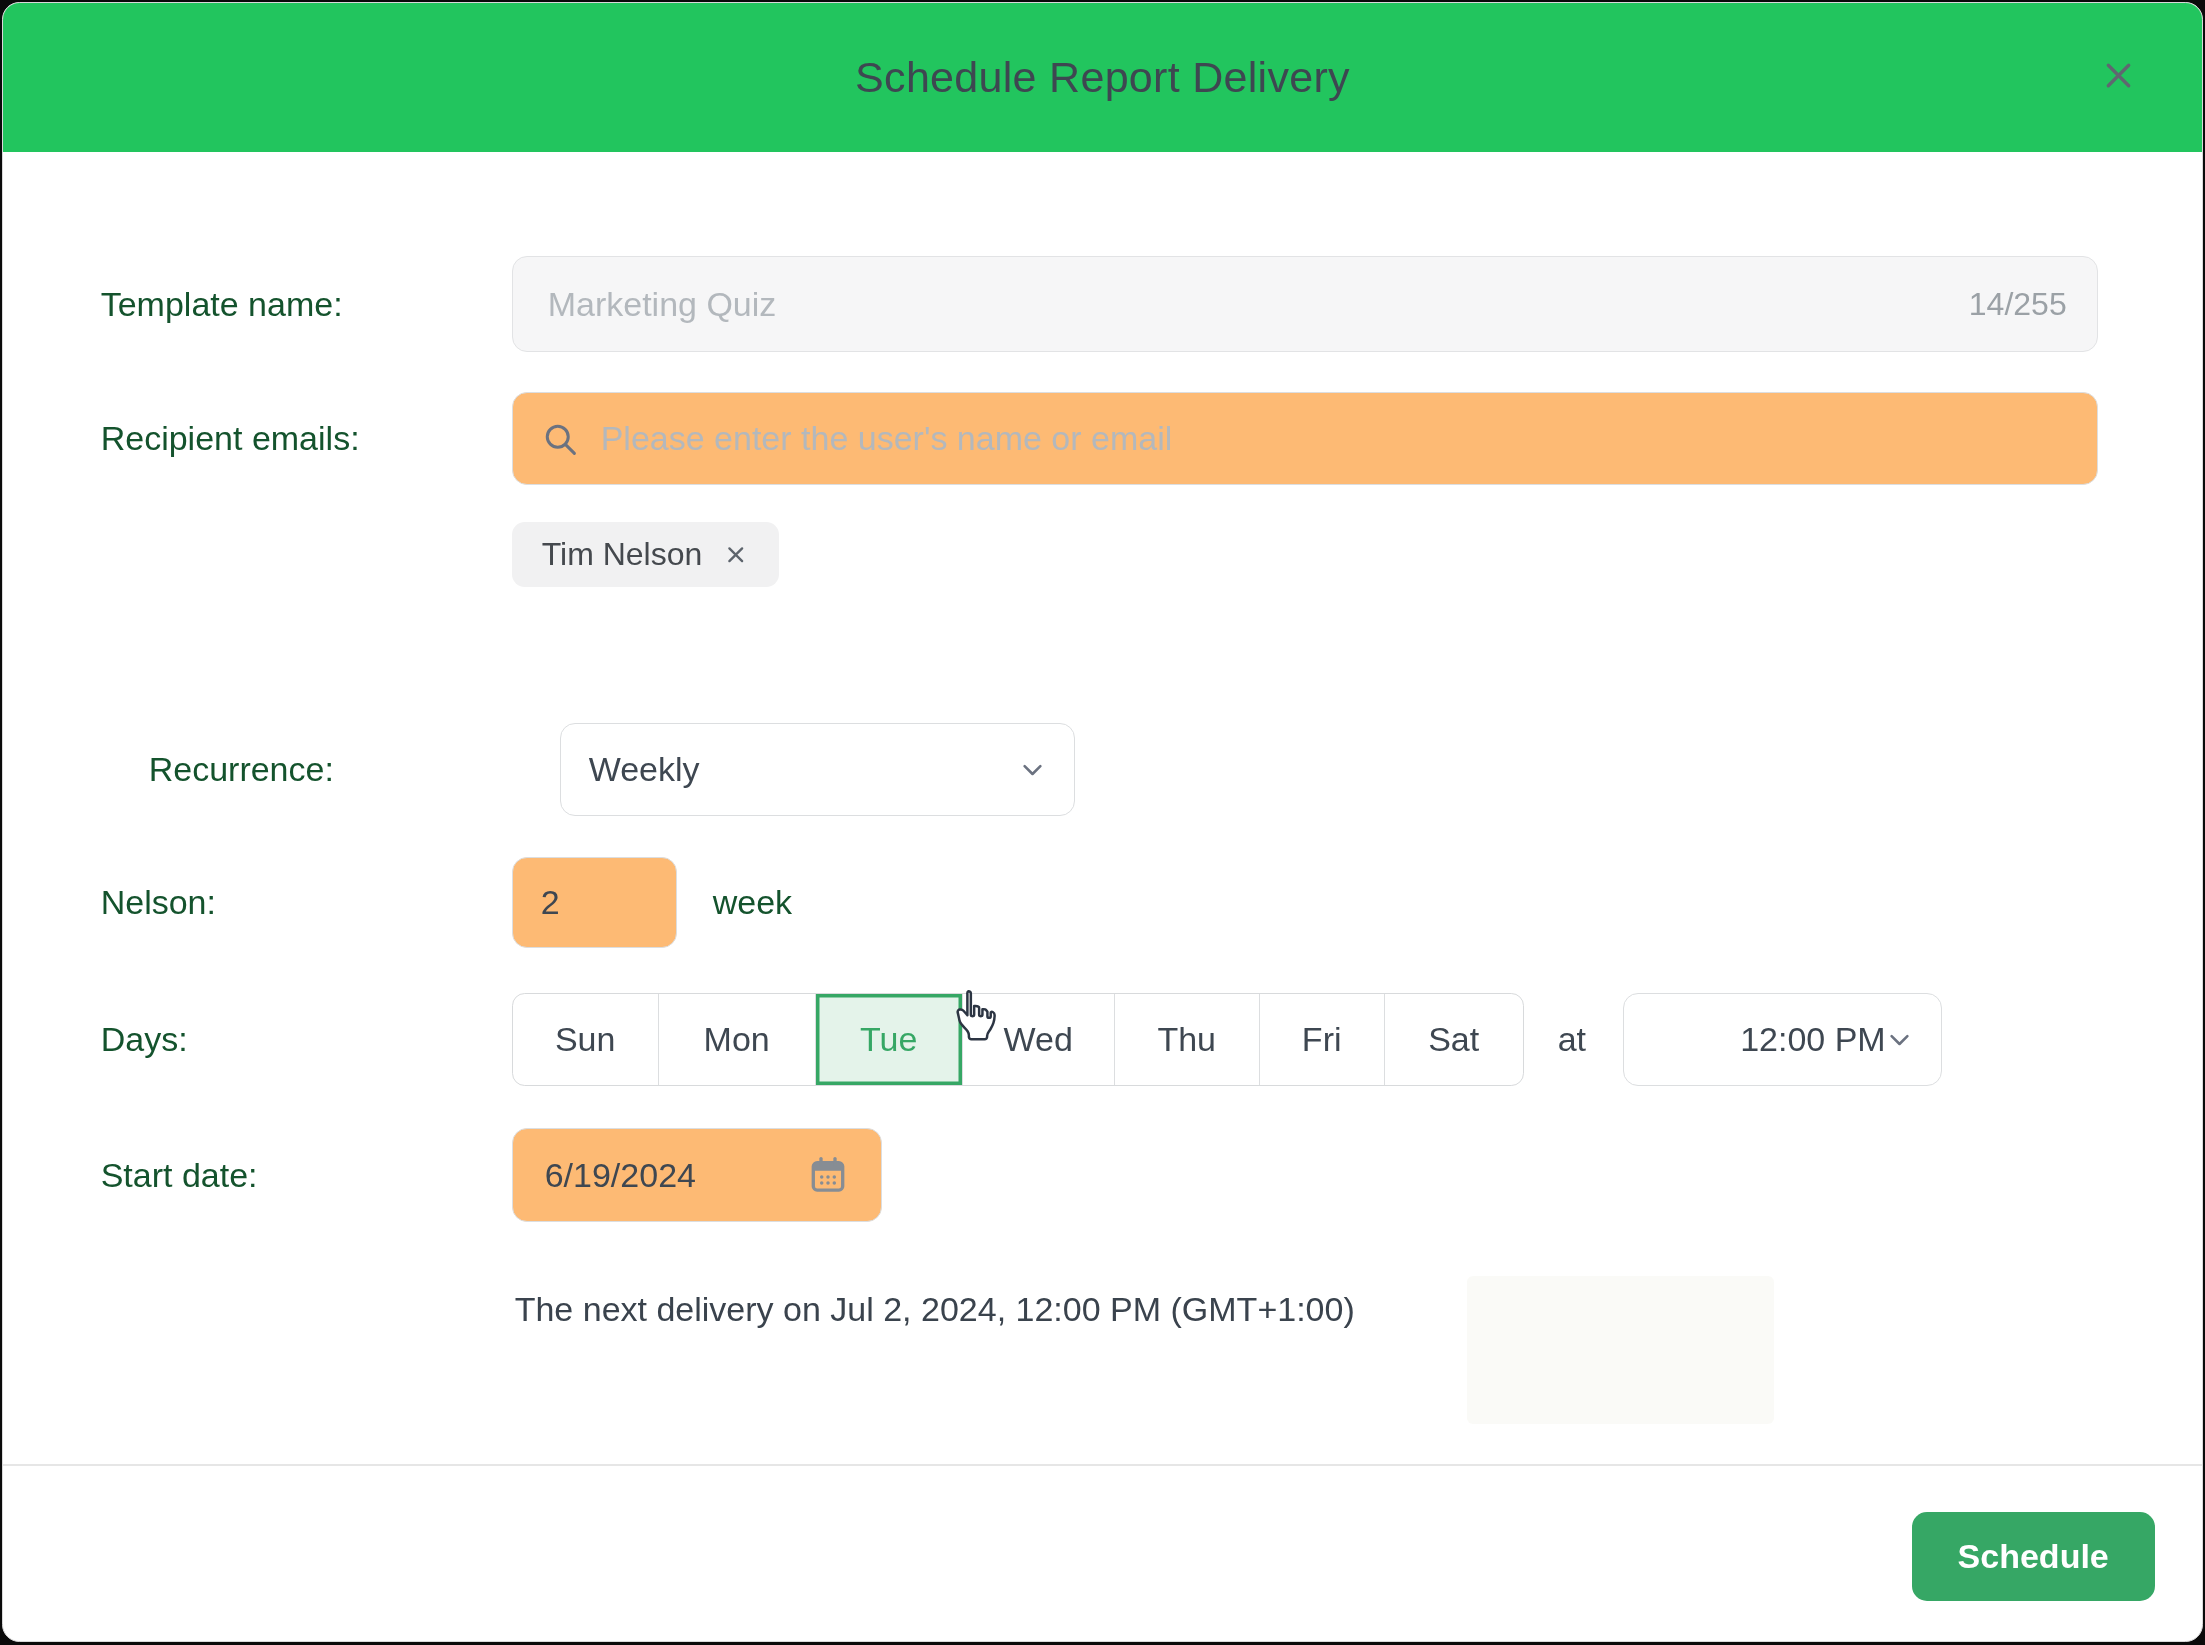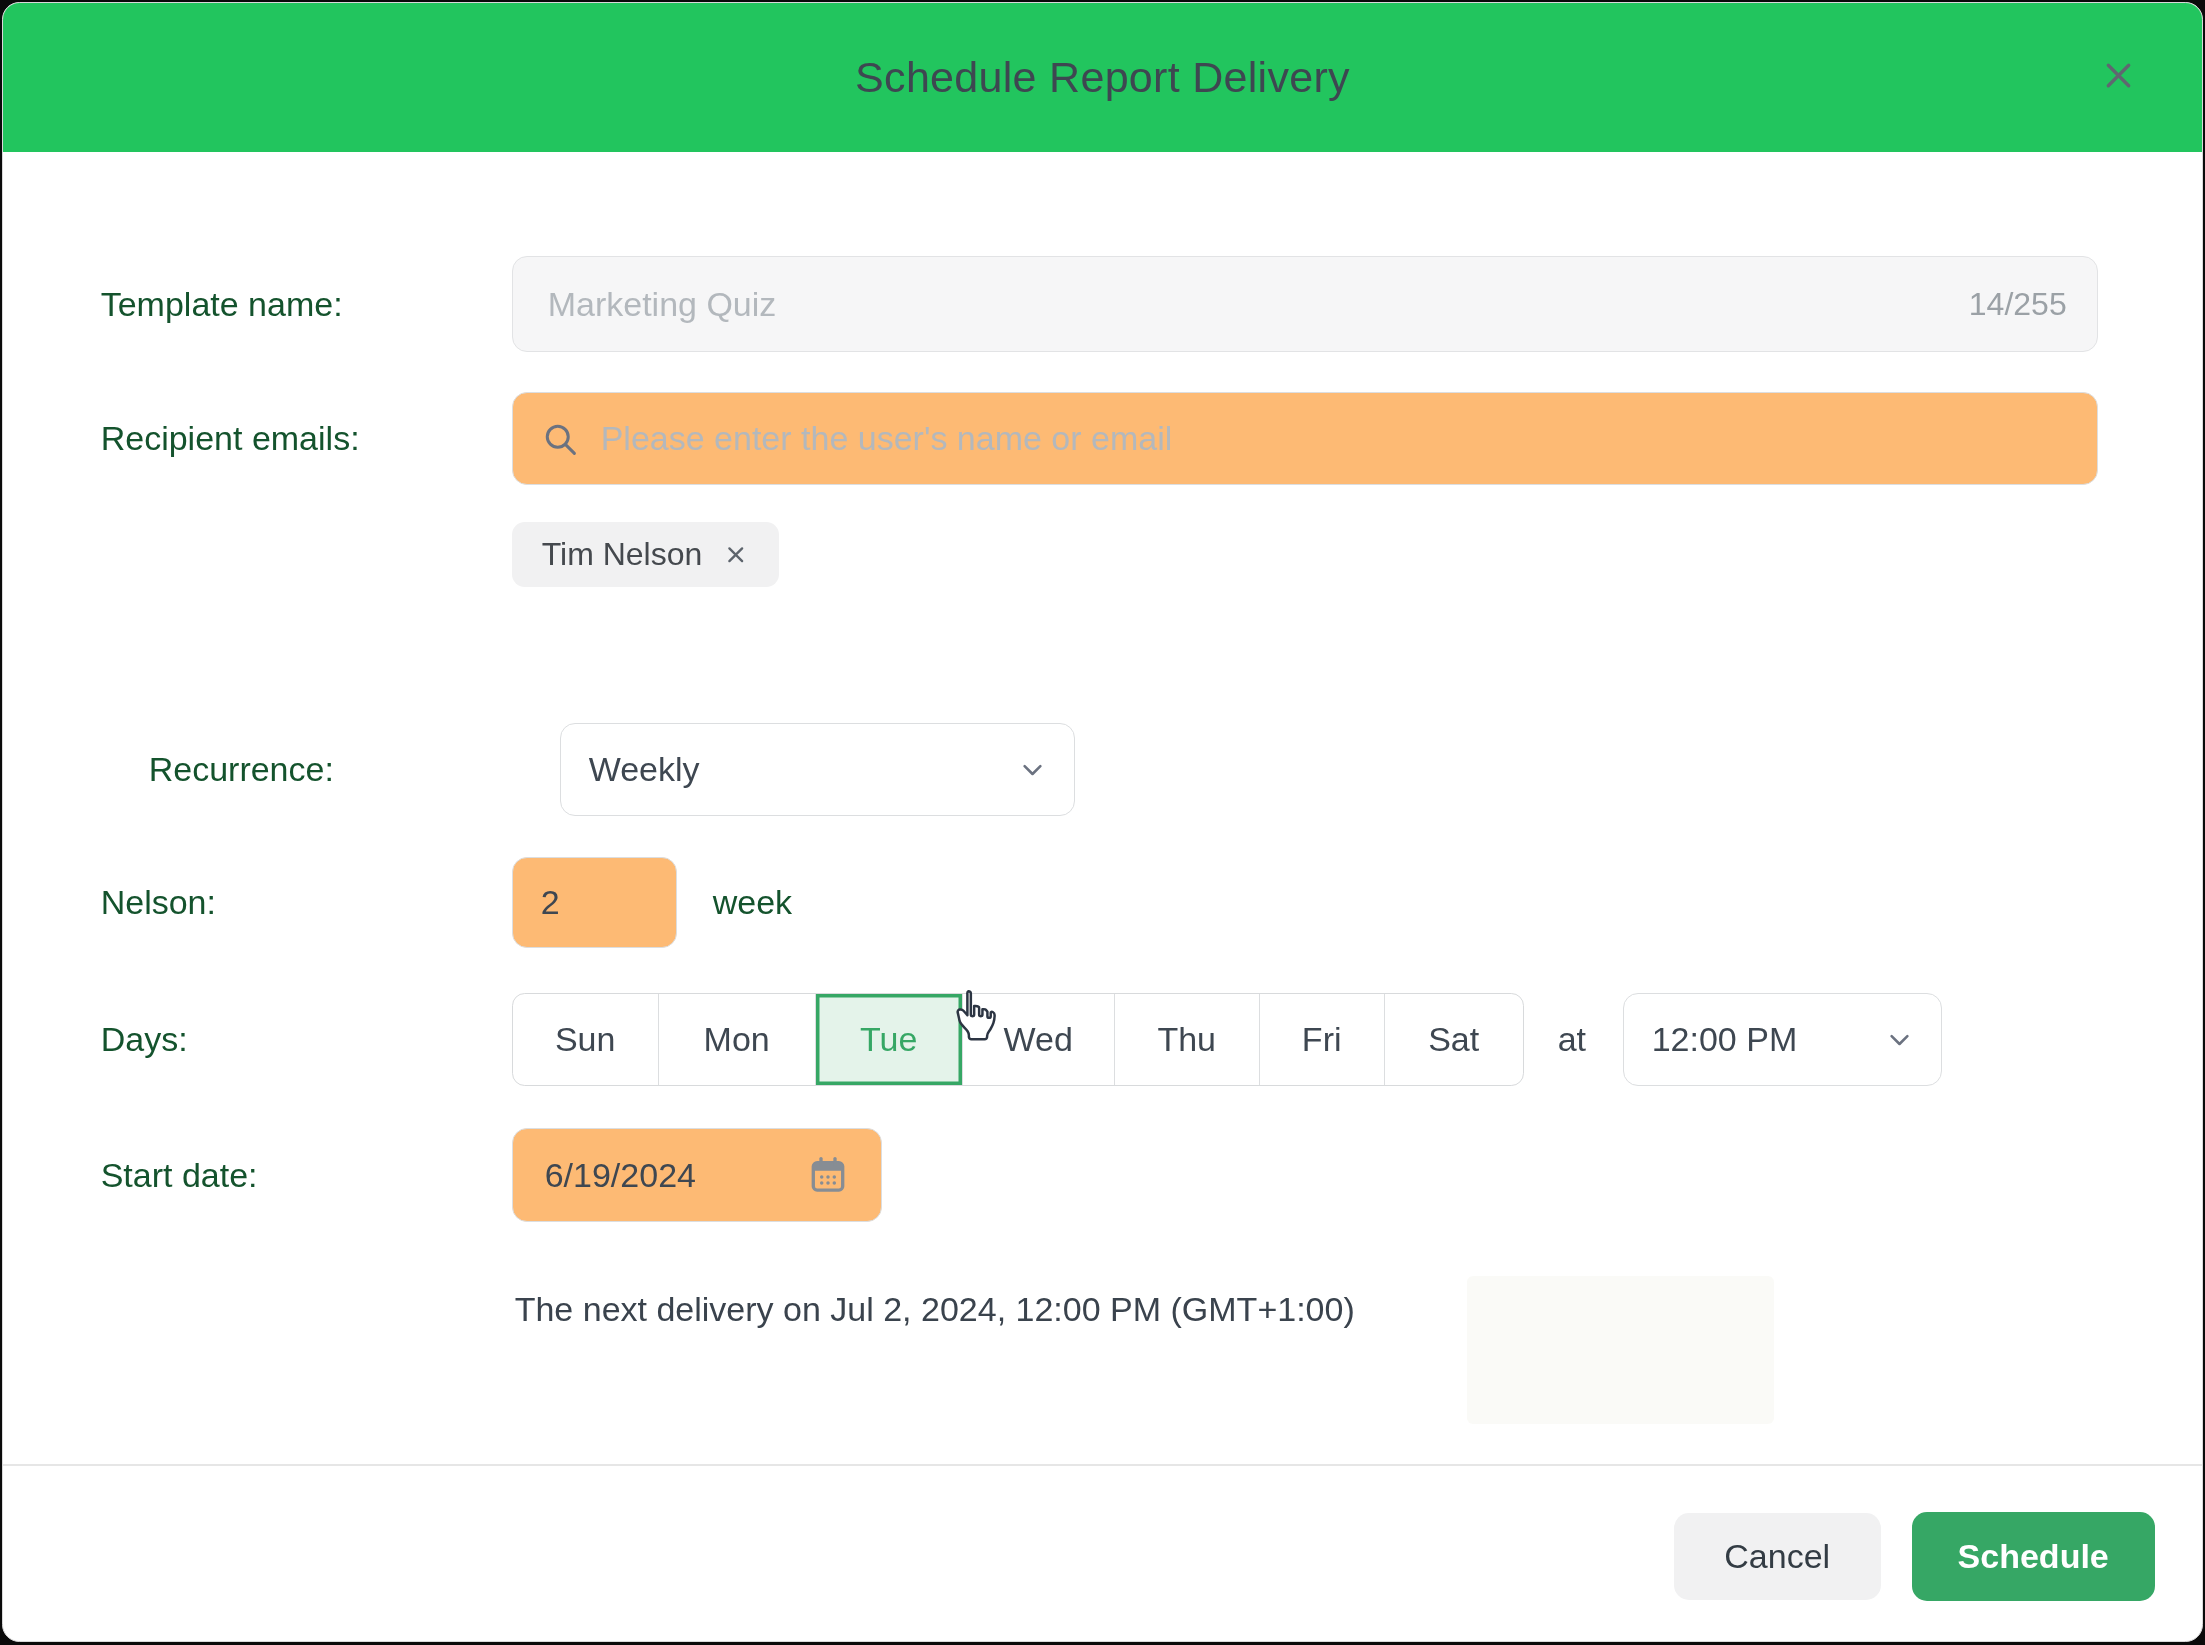--- a/index.html
+++ b/index.html
@@ -123,21 +123,21 @@
       <div class="daygroup">
         <span class="day d0">Sun</span>
         <span class="day d1">Mon</span>
         <span class="day d2 selected">Tue</span>
         <span class="day d3">Wed</span>
         <span class="day d4">Thu</span>
         <span class="day d5">Fri</span>
         <span class="day d6">Sat</span>
       </div>
       <div class="at-label">at</div>
-      <div class="field select" style="left:1620px;width:319px;height:93px;">
+      <div class="field select" style="left:1620px;width:319px;height:93px;justify-content:flex-end;">
         <span>12:00 PM</span>
         <span style="display:flex;">
           <svg viewBox="0 0 24 24" width="27" height="27">
               <polyline points="5,9 12,16 19,9" fill="none" stroke="#6b7280" stroke-width="2.3" stroke-linecap="round" stroke-linejoin="round"></polyline>
             </svg>
         </span>
       </div>
     </div>
 
     <div class="row" style="top:1125px;height:94px;">
@@ -160,21 +160,20 @@
             </g>
           </svg>
         </span>
       </div>
     </div>
 
     <div class="artifact"></div>
     <div class="summary">The next delivery on Jul 2, 2024, 12:00 PM (GMT+1:00)</div>
 
     <div class="divider"></div>
-    <button class="btn btn-cancel">Cancel</button>
     <button class="btn btn-schedule">Schedule</button>
 
     <div class="cursor">
       <svg viewBox="0 0 16 16" width="53" height="61">
         <path d="M6.75 1a.75.75 0 0 1 .75.75V8a.5.5 0 0 0 1 0V5.467l.086-.004c.317-.012.637-.008.816.027.134.027.294.096.448.182.077.042.15.147.15.314V8a.5.5 0 1 0 1 0V6.435l.106-.01c.316-.024.584-.01.708.04.118.046.3.207.486.43.081.096.15.19.2.259V8.5a.5.5 0 0 0 1 0v-1c0-.286.32-.407.607-.25.28.153.571.45.571.907 0 .888-.134 1.665-.362 2.368-.23.703-.543 1.327-.866 1.85-.166.269-.337.515-.503.737-.37.49-.537.88-.537 1.388v.25a.75.75 0 0 1-.75.75h-4a.75.75 0 0 1-.75-.75v-.5c0-.433-.162-.845-.398-1.196-.236-.35-.552-.69-.88-1.035-.326-.342-.664-.69-.95-1.063-.287-.374-.52-.777-.62-1.22l-.528-2.372a.723.723 0 0 1 .562-.863c.413-.083.895.046 1.18.37l.733.833.447.512V1.75A.75.75 0 0 1 6.75 1z" fill="#ffffff" stroke="#2c3543" stroke-width="0.75" stroke-linejoin="round"></path>
       </svg>
     </div>
 
   </div>
 </div>

